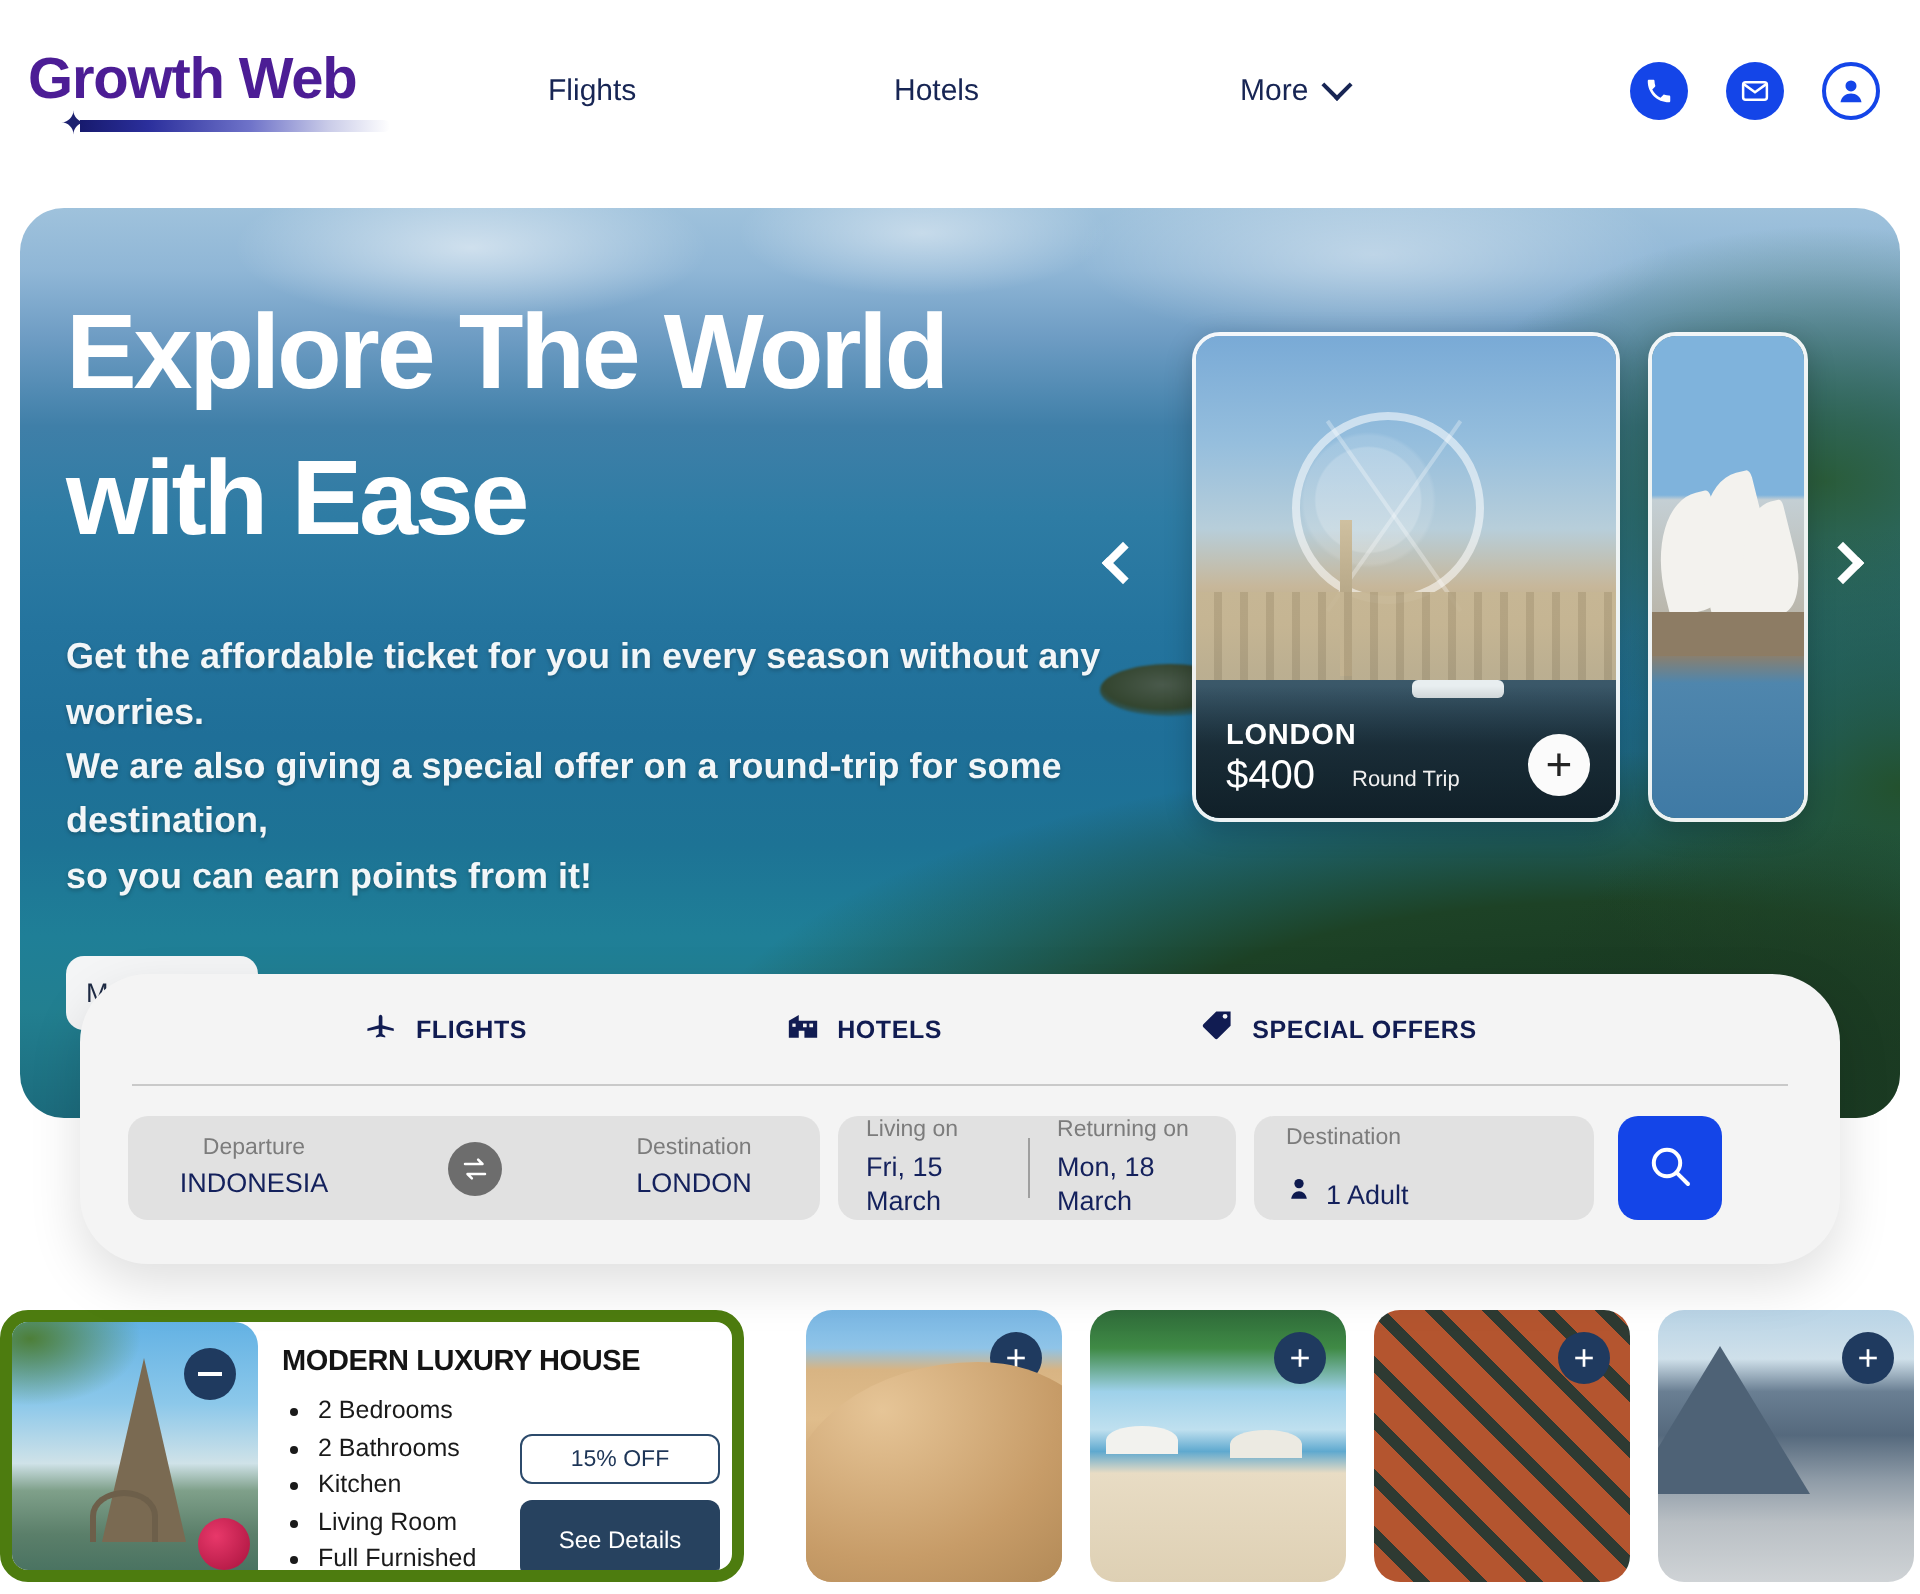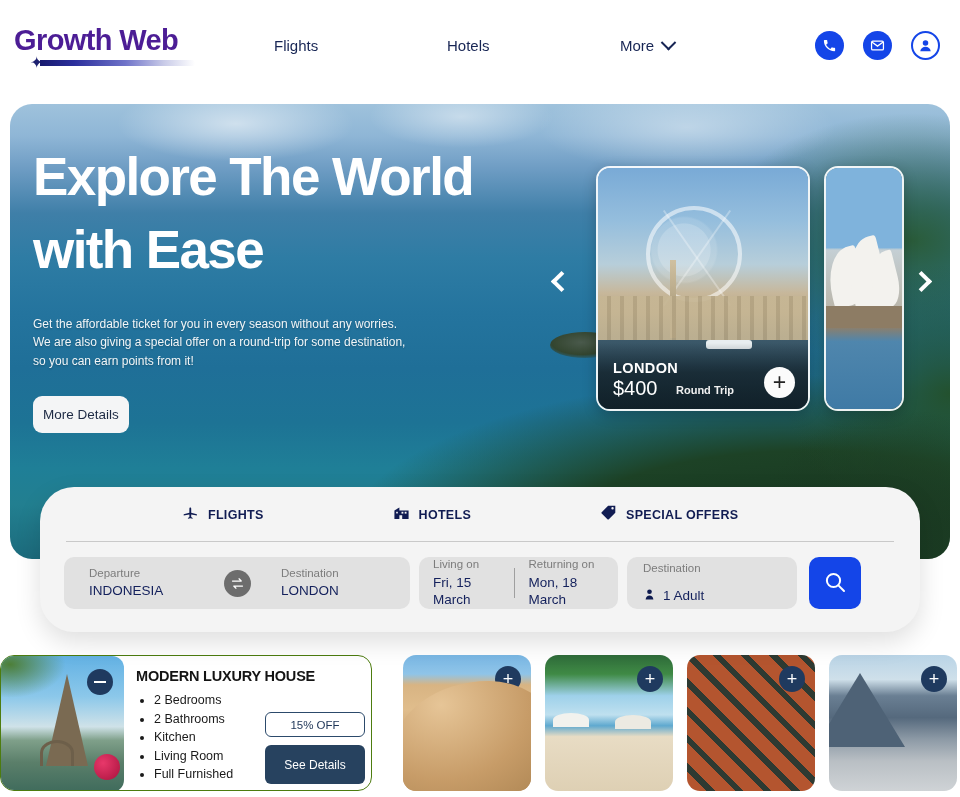--- a/index.html
+++ b/index.html
@@ -107,22 +107,22 @@
       radial-gradient(ellipse 60% 50% at 85% 85%, #1b3a22 0%, rgba(27,58,34,0) 70%),
       radial-gradient(ellipse 70% 60% at 100% 45%, #23512e 0%, rgba(35,81,46,0) 72%);
   }
 
   .hero-content { position: absolute; left: 23px; top: 36px; width: 540px; z-index: 3; }
   .hero-title {
     font-size: 53px; font-weight: 700; color: #ffffff;
     line-height: 1.38; letter-spacing: -1.6px;
   }
   .hero-sub {
-    margin-top: 29px; font-size: 12px; color: #f2f6f8;
-    line-height: 1.52; text-shadow: 0 1px 2px rgba(0,0,0,.25);
+    margin-top: 29px; font-size: 18px; color: #f2f6f8;
+    line-height: 1.52; text-shadow: 0 1px 2px rgba(0,0,0,.25); font-weight: bold;
   }
   .hero-btn {
     margin-top: 26px; display: inline-block;
     background: #f4f5f6; color: #1d2a44;
     font-size: 13.5px; padding: 11px 10px;
     border: none; border-radius: 9px; cursor: pointer;
     font-family: "Liberation Sans", sans-serif;
   }
 
   
@@ -173,21 +173,21 @@
   .card-city {
     position: absolute; left: 15px; bottom: 33px;
     color: #fff; font-size: 14.5px; font-weight: 700; letter-spacing: .4px;
   }
   .card-price {
     position: absolute; left: 15px; bottom: 9px;
     color: #fff; font-size: 20px; font-weight: 400;
   }
   .card-trip {
     position: absolute; left: 78px; bottom: 13px;
-    color: #f0f0f0; font-size: 11px; font-weight: bold;
+    color: #f0f0f0; font-size: 11px;
   }
   .card-plus {
     position: absolute; right: 13px; bottom: 11px;
     width: 31px; height: 31px; border-radius: 50%;
     background: #fbfbfb; cursor: pointer;
     display: flex; align-items: center; justify-content: center;
     color: #232323; font-size: 23px; line-height: 1; font-weight: 300;
   }
   .img-sydney {
     position: absolute; inset: 0;
@@ -230,43 +230,43 @@
   .tabs-divider { height: 1px; background: #c9c9c9; margin: 16px 2px 0 2px; }
 
   .fields { display: flex; align-items: center; gap: 9px; margin-top: 15px; }
   .field {
     background: #e1e1e1; border-radius: 10px; height: 52px;
     display: flex; align-items: center; cursor: pointer;
   }
   .field-pad { padding: 0 16px; }
   .f-label { font-size: 11.5px; color: #7c7c7c; line-height: 1.25; }
   .f-value { font-size: 13.5px; color: #14215c; line-height: 1.3; margin-top: 2px; }
-  .field-route { width: 346px; justify-content: space-between; padding: 0 25px; }
+  .field-route { width: 346px; justify-content: space-between; padding: 0 11px; text-align: center; }
   .route-col { min-width: 104px; }
   .swap {
     width: 27px; height: 27px; border-radius: 50%; background: #6d6d6d;
     display: flex; align-items: center; justify-content: center; cursor: pointer;
     margin: 0 6px;
   }
   .field-dates { width: 199px; display: flex; align-items: center; }
   .date-col { padding: 0 14px; }
   .date-sep { width: 1px; height: 30px; background: #9f9f9f; }
   .field-pax { width: 170px; }
-  .pax-row { display: flex; align-items: center; gap: 7px; margin-top: 12px; }
+  .pax-row { display: flex; align-items: flex-end; gap: 7px; margin-top: 12px; }
   .search-btn {
     width: 52px; height: 52px; border-radius: 10px; background: #1445e8;
     border: none; cursor: pointer; display: flex; align-items: center; justify-content: center;
     margin-left: 3px;
   }
 
   
   .bottom { position: absolute; left: 0; top: 655px; width: 960px; height: 142px; }
   .listing {
     position: absolute; left: 0; top: 0; width: 372px; height: 136px;
-    background: #ffffff; border: 1px solid #4d7c0f; border-radius: 14px;
+    background: #ffffff; border: 6px solid #4d7c0f; border-radius: 14px;
     display: flex; overflow: hidden;
   }
   .listing-photo {
     width: 128px; height: 136px; position: relative; flex: none;
     margin-left: -5px; border-radius: 12px; overflow: hidden;
     background: linear-gradient(180deg,#63b2e4 0%,#8cc8ea 30%,#cfe2e8 52%,#7fa08a 62%,#5b7f6a 78%,#3f6b5c 100%);
   }
   .eiffel {
     position: absolute; left: 50px; top: 18px; width: 0; height: 0;
     border-left: 21px solid transparent; border-right: 21px solid transparent;

